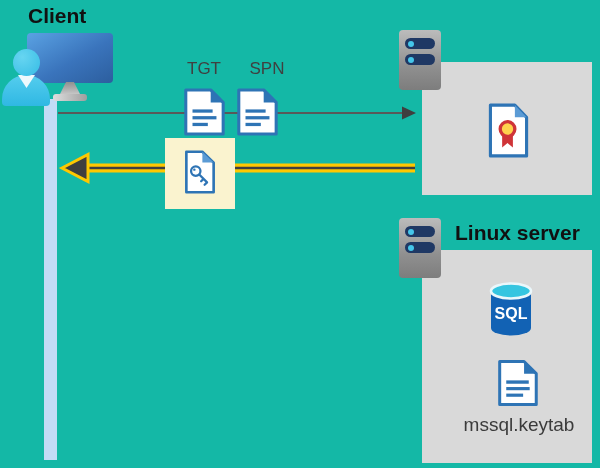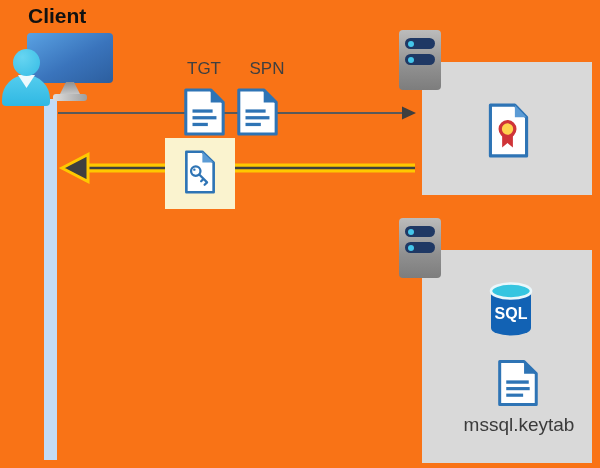--- a/index.html
+++ b/index.html
@@ -1,17 +1,17 @@
 <!DOCTYPE html>
 <html><head>
 <meta charset="utf-8">
 <style>
   html,body{margin:0;padding:0;}
   body{font-family:"Liberation Sans","DejaVu Sans",sans-serif;background:#fff;}
-  #canvas{position:relative;width:600px;height:468px;background:#f97316;overflow:hidden;}
+  #canvas{position:relative;width:600px;height:468px;background:#14b8a6;overflow:hidden;}
   .abs{position:absolute;}
 
   
   .h-bold{font-weight:bold;font-size:21px;color:#111;line-height:26px;}
   .ticket-label{font-size:17px;color:#404040;text-align:center;}
   .file-label{font-size:19px;color:#3b3b3b;text-align:center;}
 
   
   .zone-box{background:#d9d9d9;}
 
@@ -122,20 +122,21 @@
 
   <div class="abs zone-box" style="left:422px;top:250px;width:170px;height:213px;"></div>
   <div class="abs server-icon" style="left:399px;top:218px;z-index:2;">
     <div class="server-slot">
         <span class="server-dot"></span>
       </div>
     <div class="server-slot">
         <span class="server-dot"></span>
       </div>
   </div>
+  <div class="abs h-bold" style="left:455px;top:220px;width:140px;">Linux server</div>
 
   <svg class="abs" style="left:488px;top:282px;z-index:2;" width="46" height="55" viewBox="0 0 46 55">
     <path d="M3 9 v37 a20 7.5 0 0 0 40 0 V9 Z" fill="#1262b4"></path>
     <ellipse cx="23" cy="9" rx="20" ry="7.5" fill="#35c5e0" stroke="#eaf7fb" stroke-width="2.6"></ellipse>
     <text class="sql-text" x="23" y="37" text-anchor="middle" font-size="16" fill="#ffffff">SQL</text>
   </svg>
 
   <svg class="abs" style="left:495px;top:358px;z-index:2;" width="45" height="50" viewBox="0 0 48 52">
     <path d="M5 3 h26 l13 13 v33 H5 Z" fill="#fff" stroke="#2e74b5" stroke-width="3.2" stroke-linejoin="round"></path>
     <path d="M31 3 v13 h13 Z" fill="#2e74b5"></path>

